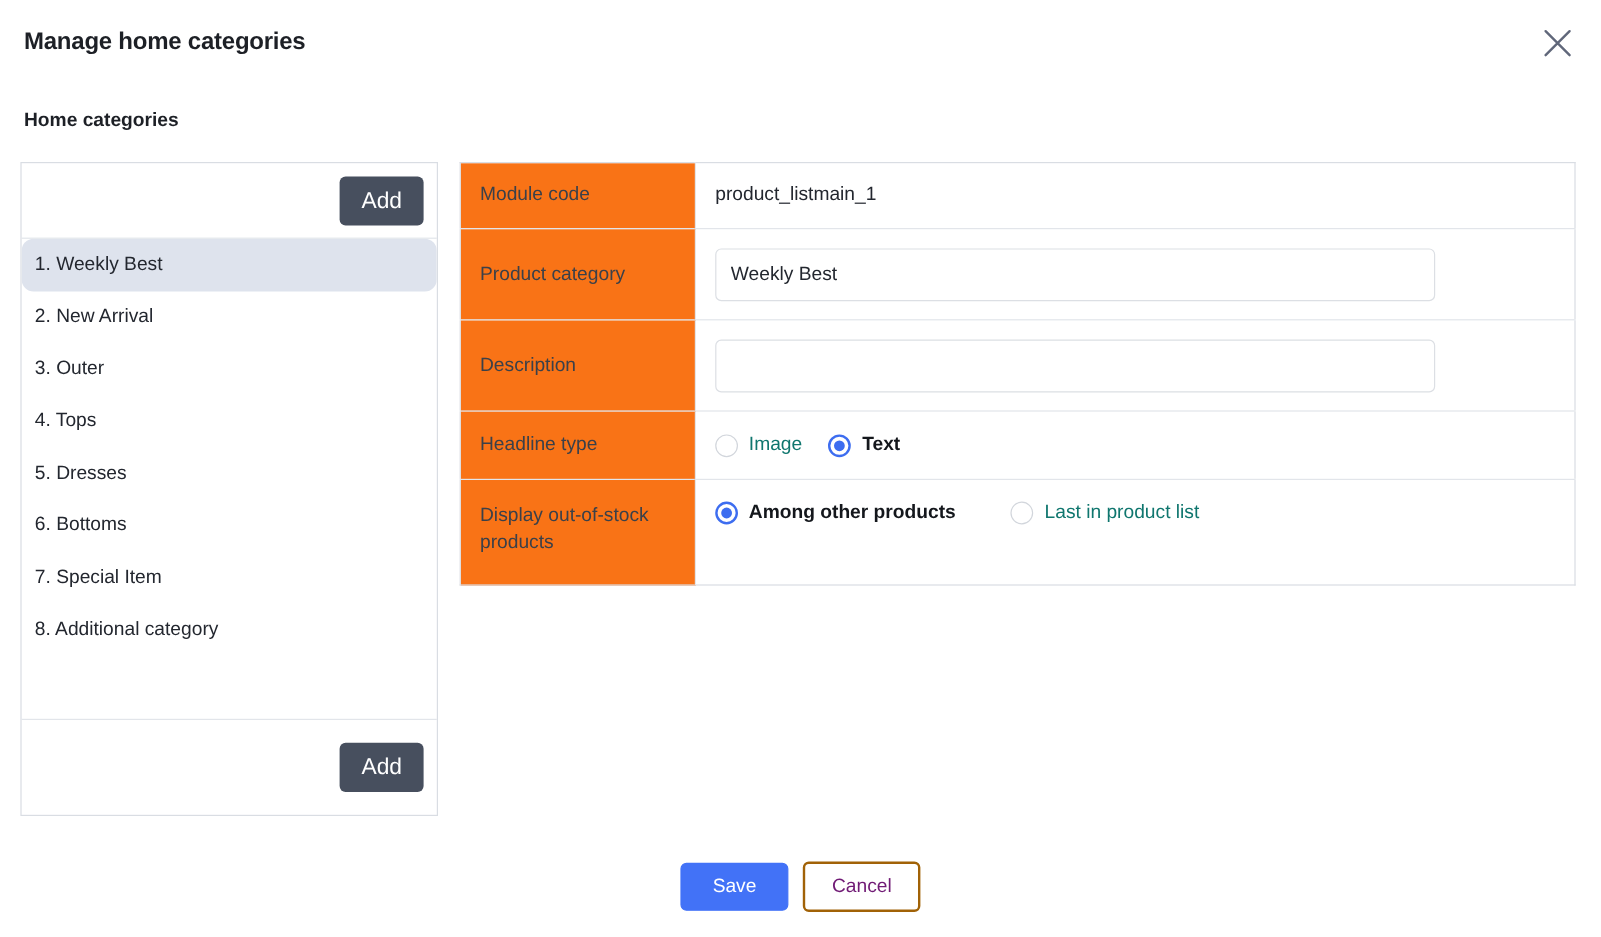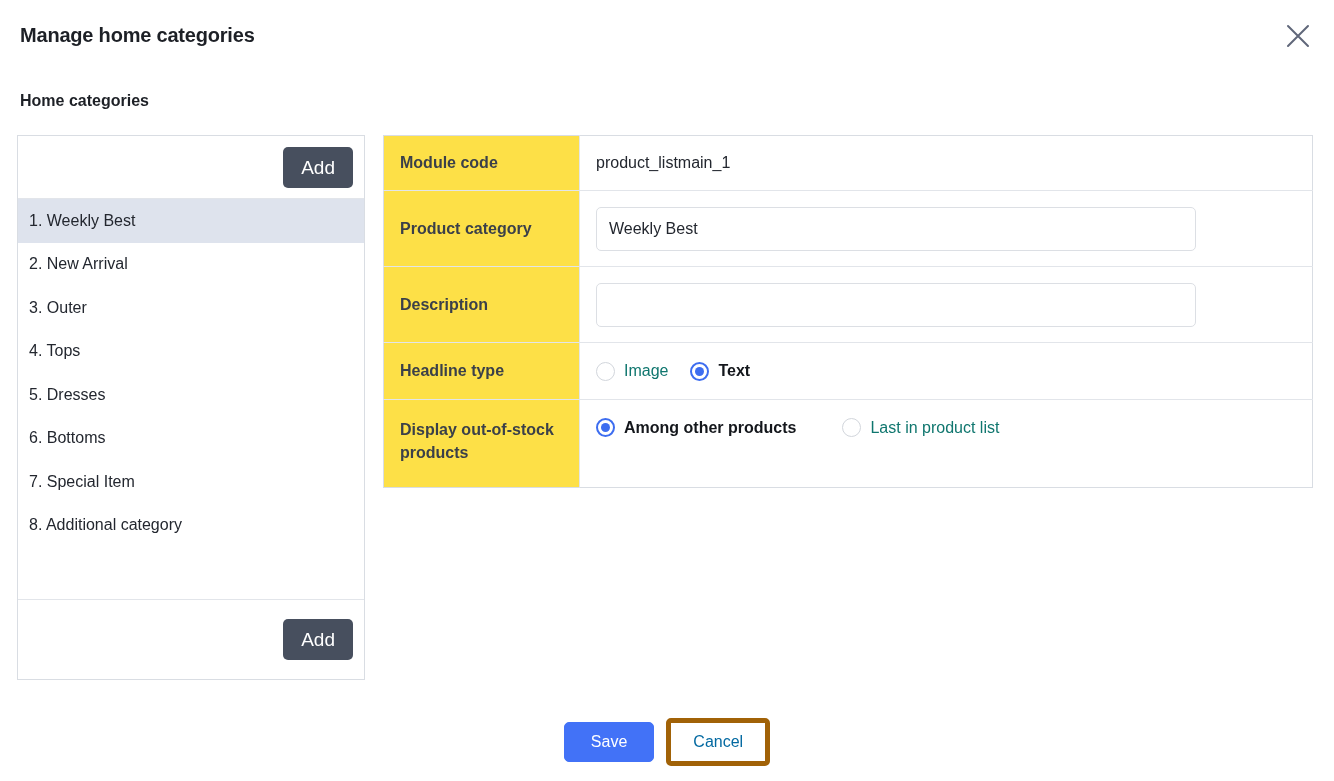--- a/index.html
+++ b/index.html
@@ -52,39 +52,39 @@
     background: #474f5e; color: #ffffff;
     border: none; border-radius: 5px;
     font-family: "Liberation Sans", sans-serif;
     font-size: 19px; padding: 11px 18px; cursor: pointer; line-height: 1;
   }
   .list-items { flex: 1 1 auto; padding: 0; overflow: hidden; }
   .list-item {
     height: 43.5px; display: flex; align-items: center;
     padding-left: 11px; font-size: 16px; color: #23272f; cursor: pointer;
   }
-  .list-item.selected { background: #dee3ed; }
+  .list-item.selected { background: #dee3ed; border-radius: 10px; }
 
   
   .form-table {
     position: absolute; left: 383px; top: 135px;
     width: 930px;
     border: 1px solid #d9dde3;
     border-collapse: collapse;
     table-layout: fixed;
     background: #fff;
   }
   .form-table tr { border-bottom: 1px solid #e2e5ea; }
   .form-table tr:last-child { border-bottom: none; }
   .form-table th {
     width: 196px;
-    background: #fde047;
+    background: #f97316;
     border-right: 1px solid #e2e5ea;
     text-align: left; vertical-align: middle;
-    font-weight: bold; font-size: 16px; color: #3b4049;
+    font-weight: normal; font-size: 16px; color: #3b4049;
     padding: 14px 16px; line-height: 1.45;
   }
   .form-table td { padding: 12px 16px; vertical-align: middle; }
   .row-module th, .row-module td { height: 55px; padding-top: 8px; padding-bottom: 8px; }
   .row-category th, .row-category td,
   .row-desc th, .row-desc td { height: 76px; }
   .row-headline th, .row-headline td { height: 57px; }
   .row-stock th, .row-stock td { height: 88px; vertical-align: top; padding-top: 18px; }
   .row-smart th, .row-smart td { height: 56px; }
 
@@ -125,21 +125,21 @@
   .footer {
     position: absolute; left: 0; top: 718px; width: 1334px;
     display: flex; align-items: center; justify-content: center; gap: 12px;
   }
   .btn-save {
     background: #4272f7; color: #fff; border: 1px solid #4272f7;
     border-radius: 5px; font-size: 16px; font-family: "Liberation Sans", sans-serif;
     padding: 11px 26px; cursor: pointer; line-height: 1;
   }
   .btn-cancel {
-    background: #fff; color: #0369a1; border: 5px solid #a16207;
+    background: #fff; color: #701a75; border: 2px solid #a16207;
     border-radius: 5px; font-size: 16px; font-family: "Liberation Sans", sans-serif;
     padding: 11px 22px; cursor: pointer; line-height: 1;
   }
 </style>
 </head>
 <body>
 
 <div class="dialog">
 
   <div class="dialog-title">Manage home categories</div>

